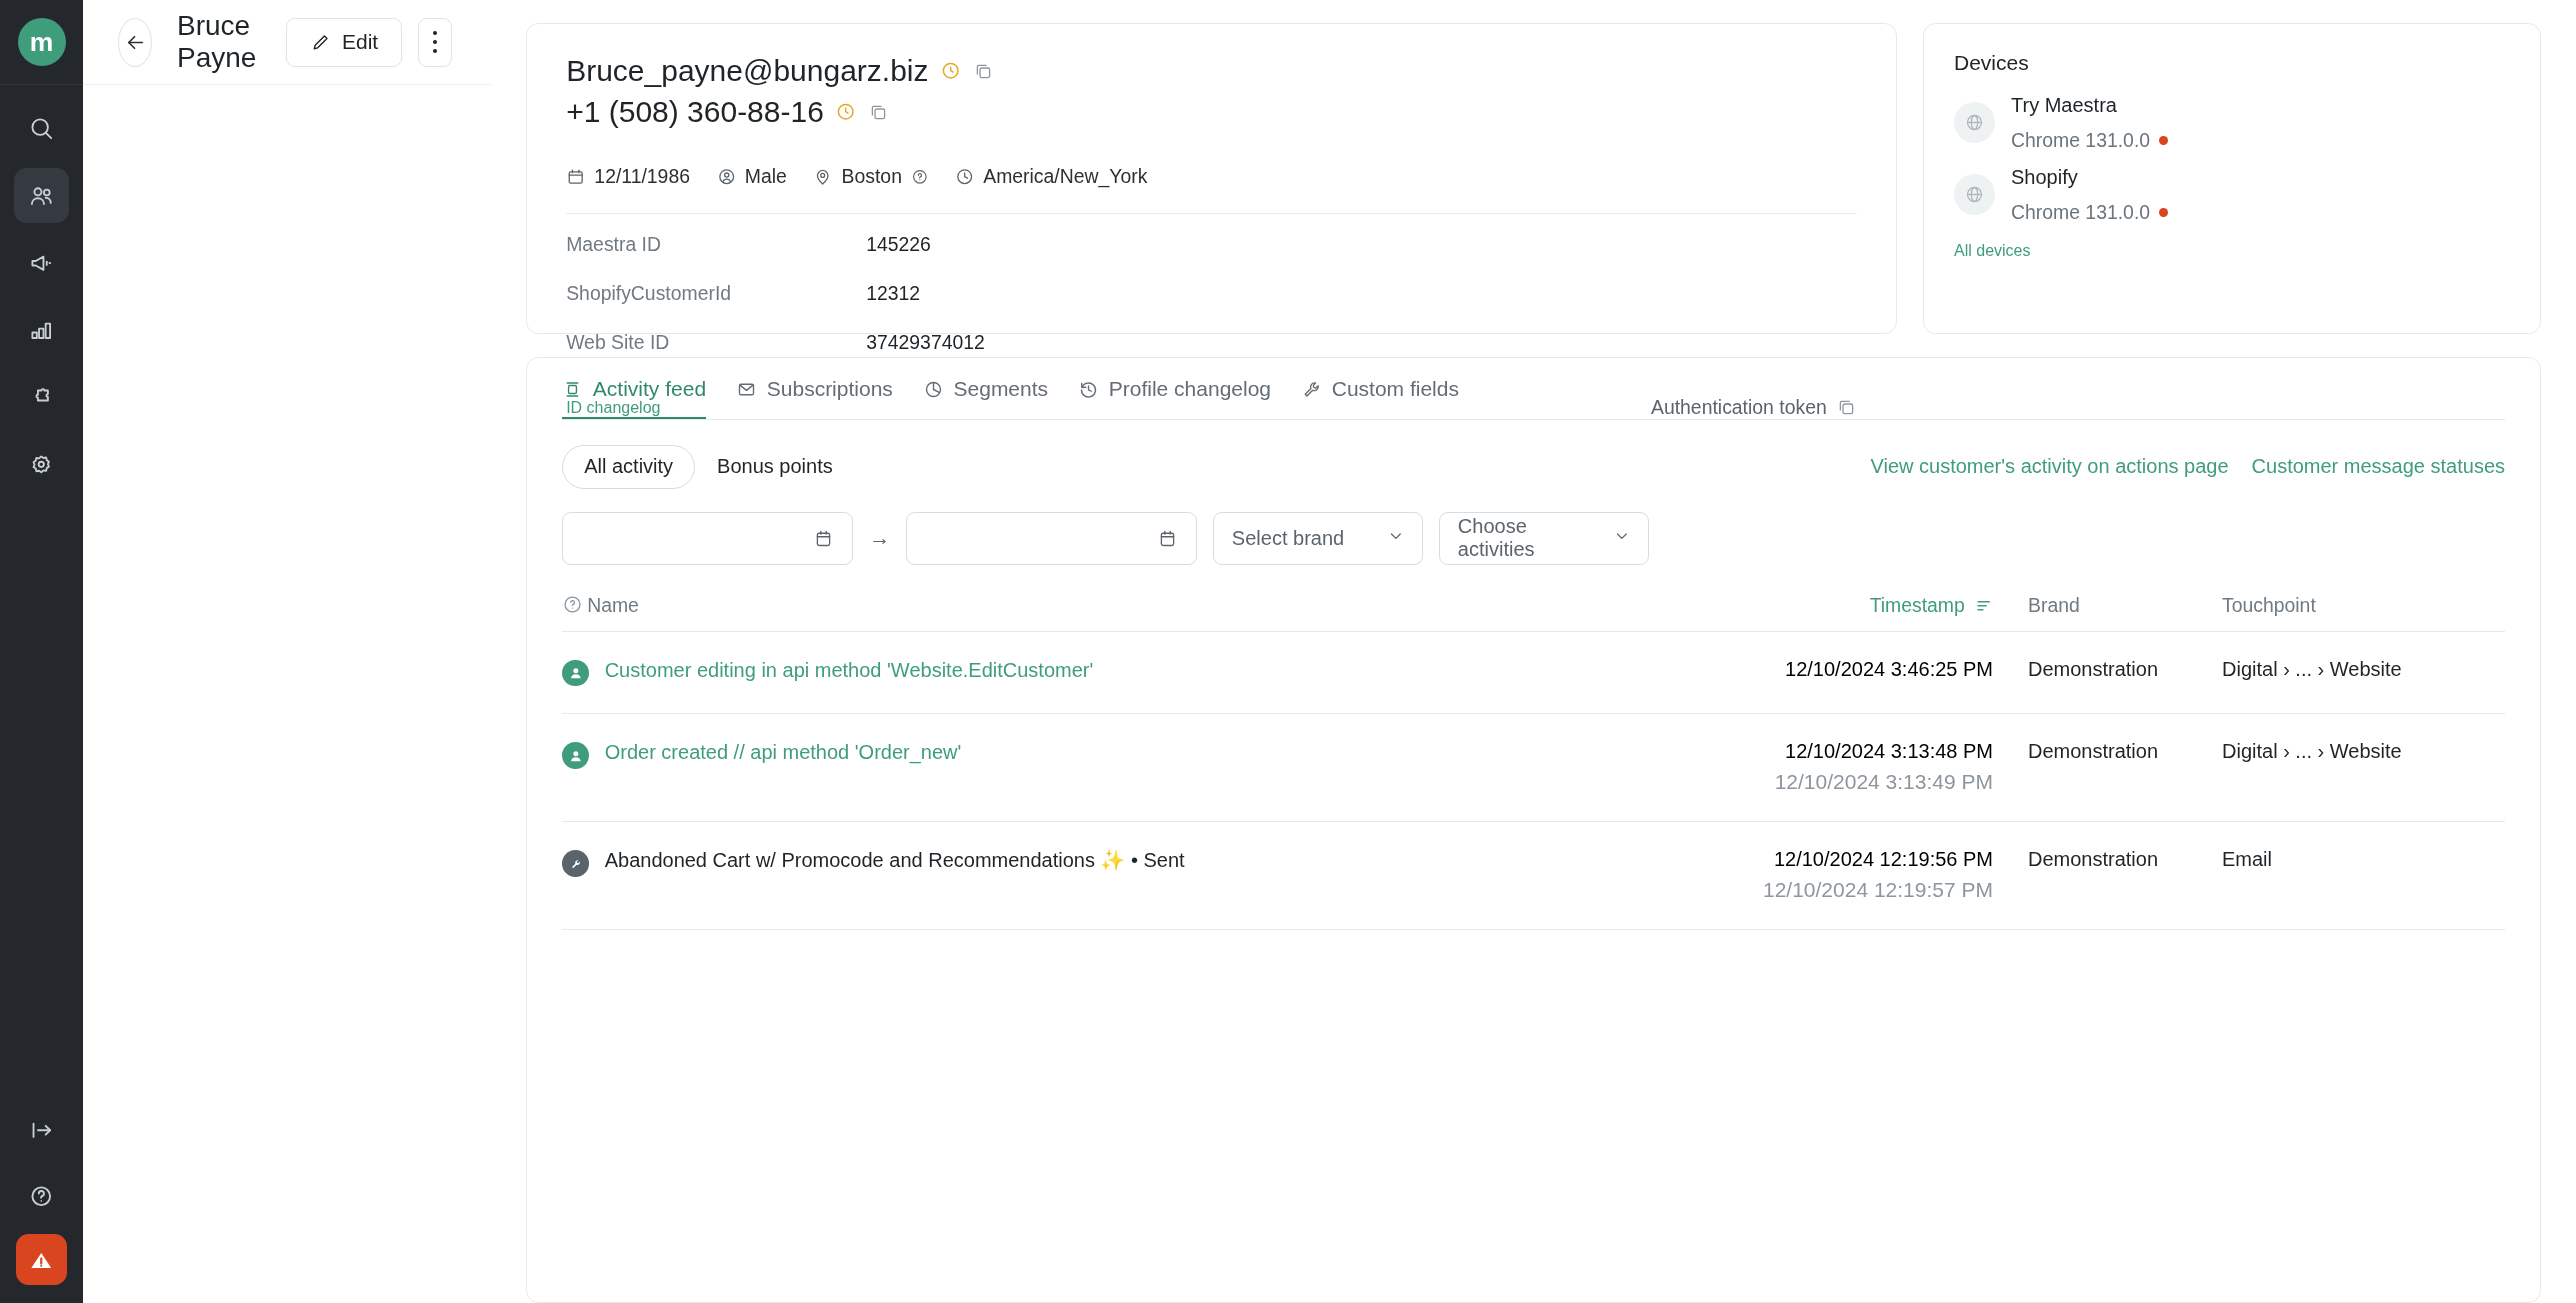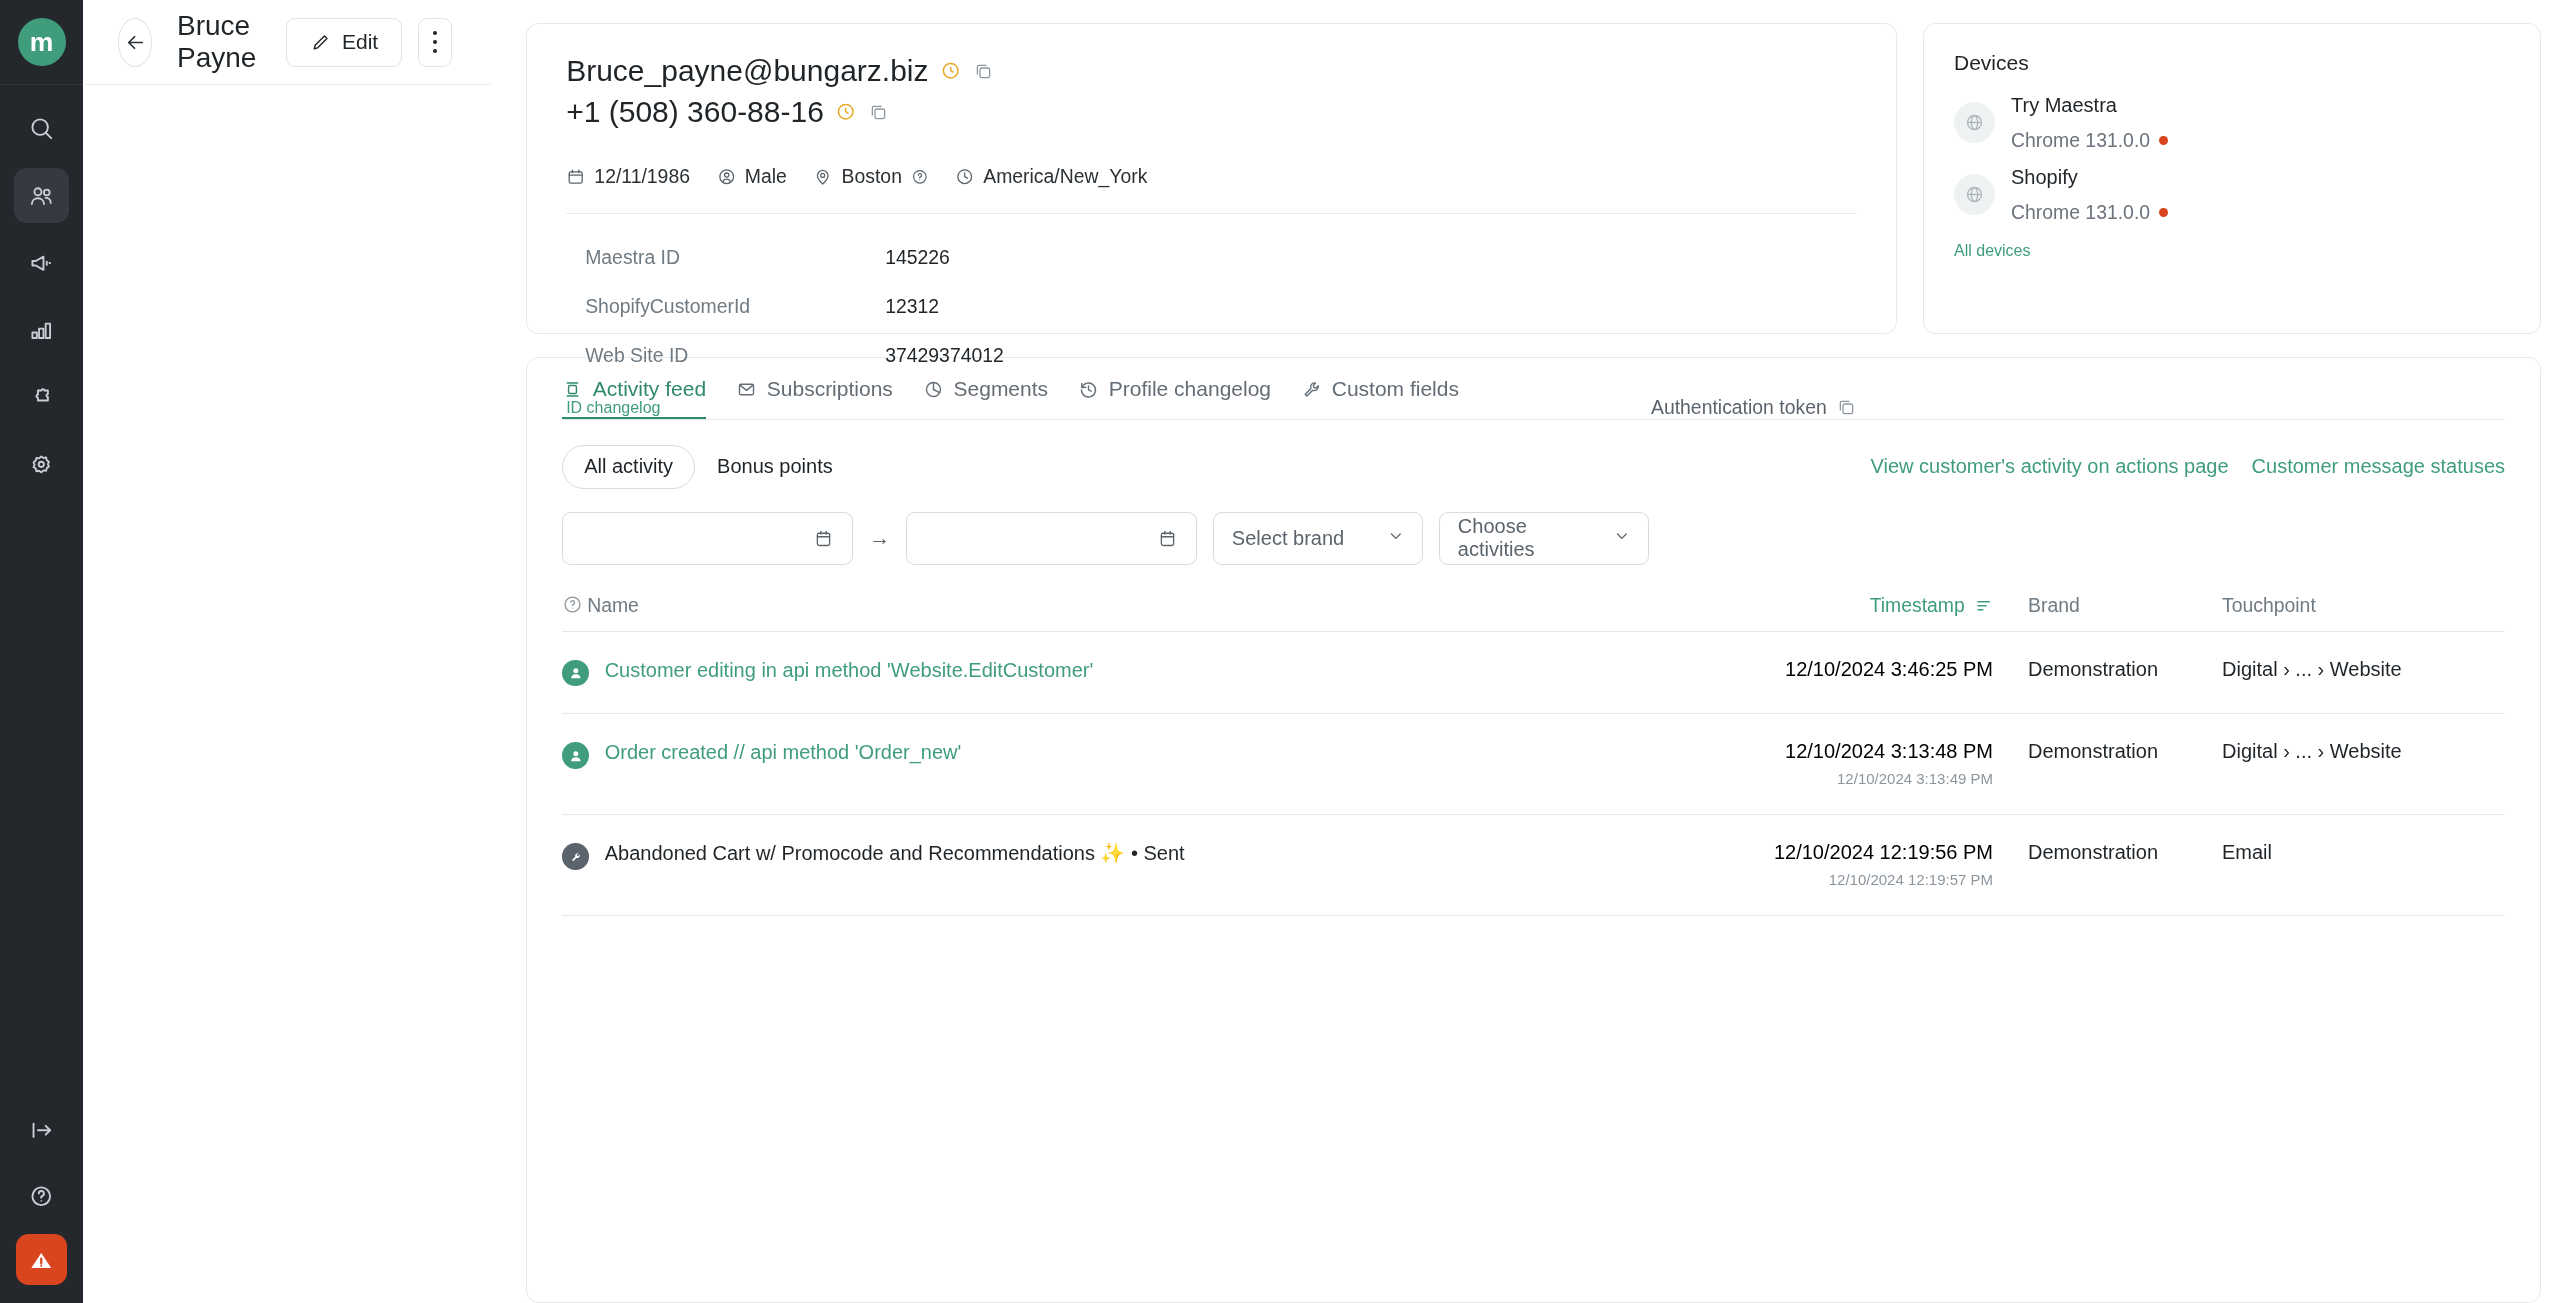--- a/index.html
+++ b/index.html
@@ -94,21 +94,21 @@
   .ico-copy { width: 21px; height: 21px; stroke: #8d969e; fill: none; stroke-width: 1.5; cursor: pointer; }
 
   .meta-row { display: flex; align-items: center; gap: 10.6px; margin-top: 36px; font-size: 19.4px; color: #2b3034; }
   .meta-item { display: flex; align-items: center; gap: 8.8px; margin-right: 16px; }
   .meta-item svg { width: 19.4px; height: 19.4px; stroke: #5b646c; fill: none; stroke-width: 1.6; stroke-linecap: round; stroke-linejoin: round; }
   .meta-item .q { width: 17.7px; height: 17.7px; }
 
   .divider { height: 0.9px; background: #e9ecef; margin: 25px 0 0 0; }
 
   .fields { margin-top: 19.4px; }
-  .field-row { display: flex; align-items: center; height: 49px; font-size: 19.4px; margin-left: 19px; }
+  .field-row { display: flex; height: 49px; font-size: 19.4px; }
   .field-label { width: 300px; color: #707a82; }
   .field-value { color: #1f2428; }
   .field-value.green { color: #3f9d7c; cursor: pointer; }
 
   .card-foot { display: flex; align-items: center; margin-top: 16px; }
   .link-green { color: #3f9d7c; font-size: 16px; cursor: pointer; }
   .auth-token { margin-left: auto; display: flex; align-items: center; gap: 8.8px; color: #5b646c; font-size: 19.4px; }
 
   .devices-title { font-size: 21px; color: #1f2428; margin-bottom: 19.4px; }
   .device { display: flex; align-items: center; gap: 16px; margin-bottom: 14px; }
@@ -170,21 +170,21 @@
   .trow { display: flex; align-items: flex-start; border-bottom: 0.9px solid #e6e9ec; padding: 26.5px 0; }
   .td-name { flex: 1; display: flex; align-items: flex-start; gap: 16px; min-width: 0; }
   .ico-badge { width: 26.5px; height: 26.5px; border-radius: 50%; flex: 0 0 26.5px; display: flex; align-items: center; justify-content: center; margin-top: 1.8px; }
   .ico-badge.green { background: #3f9d7c; }
   .ico-badge.grey { background: #5b646c; }
   .ico-badge svg { width: 17.7px; height: 17.7px; fill: #fff; }
   .name-text { font-size: 20px; color: #3f9d7c; cursor: pointer; line-height: 1.2; }
   .name-text.dark { color: #1f2428; cursor: default; }
   .td-ts { width: 265px; text-align: right; }
   .ts-main { font-size: 20px; color: #000000; }
-  .ts-sub { font-size: 15px; color: #8d969e; margin-top: 7px; }
+  .ts-sub { font-size: 21px; color: #8d969e; margin-top: 7px; }
   .td-brand { width: 194px; padding-left: 35px; font-size: 20px; color: #1f2428; }
   .td-tp { width: 318px; padding-left: 35px; font-size: 20px; color: #1f2428; display: flex; align-items: center; gap: 8.8px; }
 </style>
 </head>
 <body>
 
 <div class="app">
 
   <nav class="rail">
     <div class="rail-logo-wrap">

